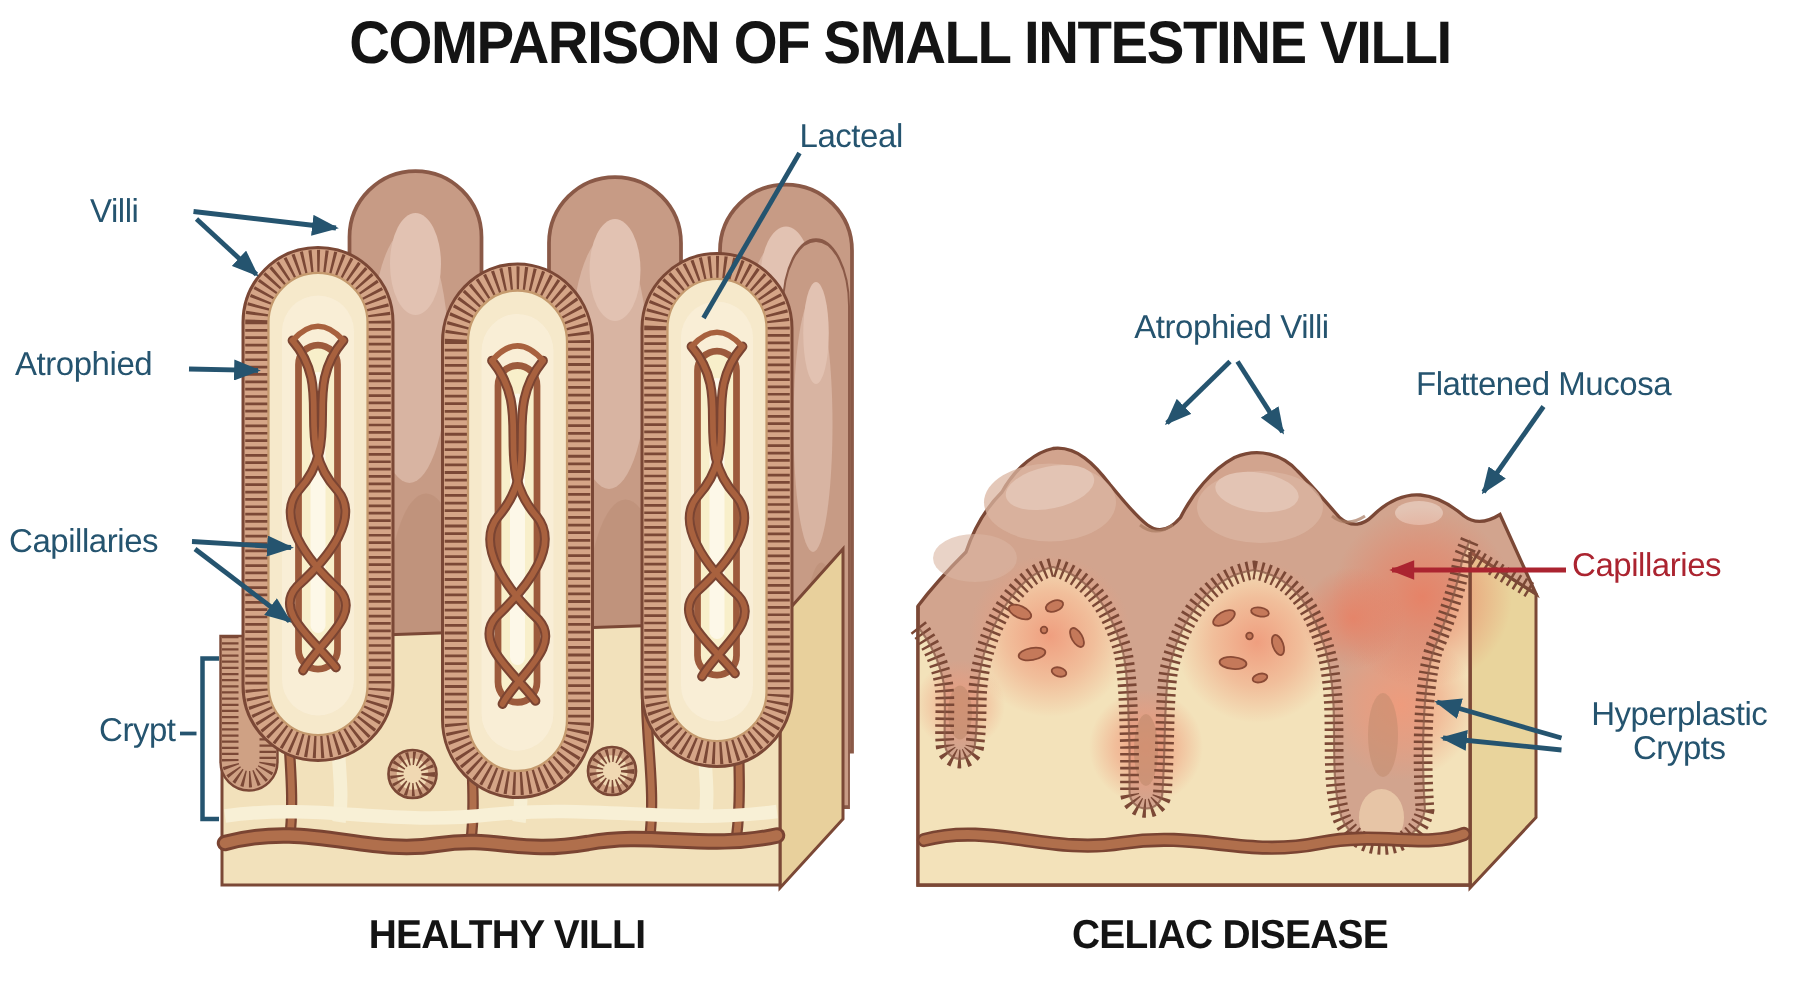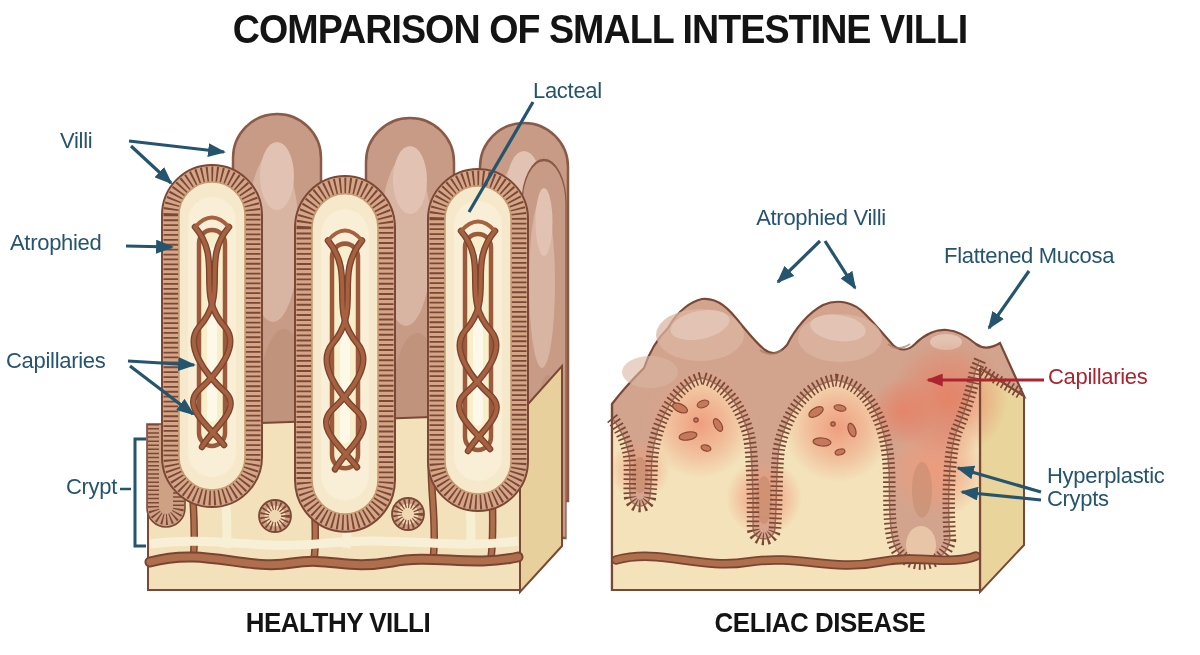--- a/index.html
+++ b/index.html
@@ -234,18 +234,18 @@
 
 <div class="lbl right" style="left:60px;top:130px;width:62px;">Villi</div>
 <div class="lbl right" style="left:10px;top:232px;width:112px;">Atrophied</div>
 <div class="lbl right" style="left:6px;top:350px;width:118px;">Capillaries</div>
 <div class="lbl right" style="left:56px;top:476px;width:62px;margin-left:10px;">Crypt</div>
 <div class="lbl" style="left:533px;top:80px;width:110px;">Lacteal</div>
 
 <div class="lbl center" style="left:741px;top:207px;width:160px;">Atrophied Villi</div>
 <div class="lbl" style="left:944px;top:245px;width:210px;">Flattened Mucosa</div>
 <div class="lbl red" style="left:1048px;top:366px;width:150px;">Capillaries</div>
-<div class="lbl" style="left:1047px;top:465px;width:145px;">Hyperplastic Crypts</div>
+<div class="lbl" style="left:1047px;top:465px;width:145px;text-align:center;">Hyperplastic Crypts</div>
 
 <div class="caption" style="left:208px;top:608px;">HEALTHY VILLI</div>
 <div class="caption" style="left:690px;top:608px;">CELIAC DISEASE</div>
 
 </div>
 
 </body></html>

